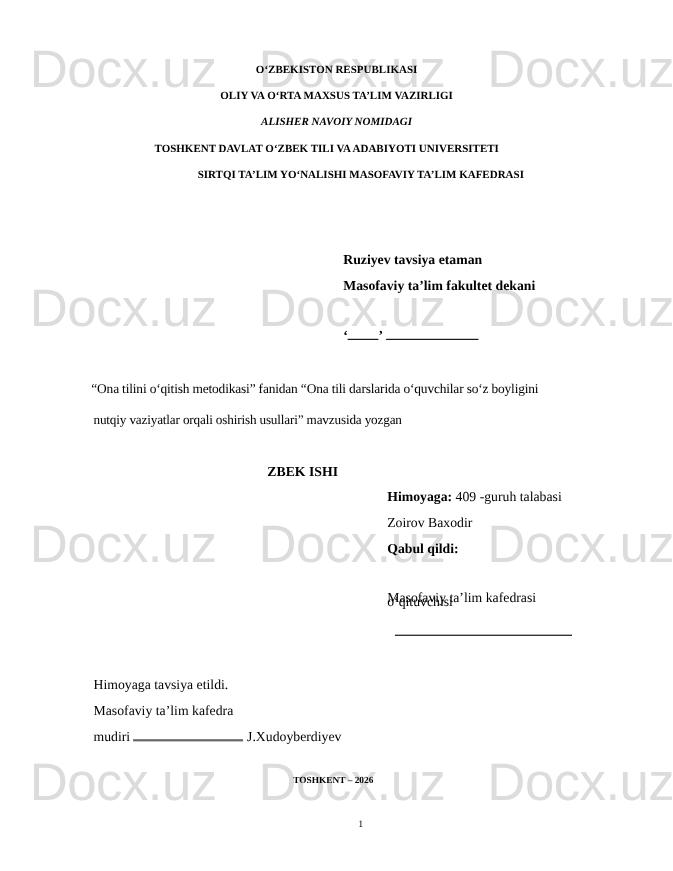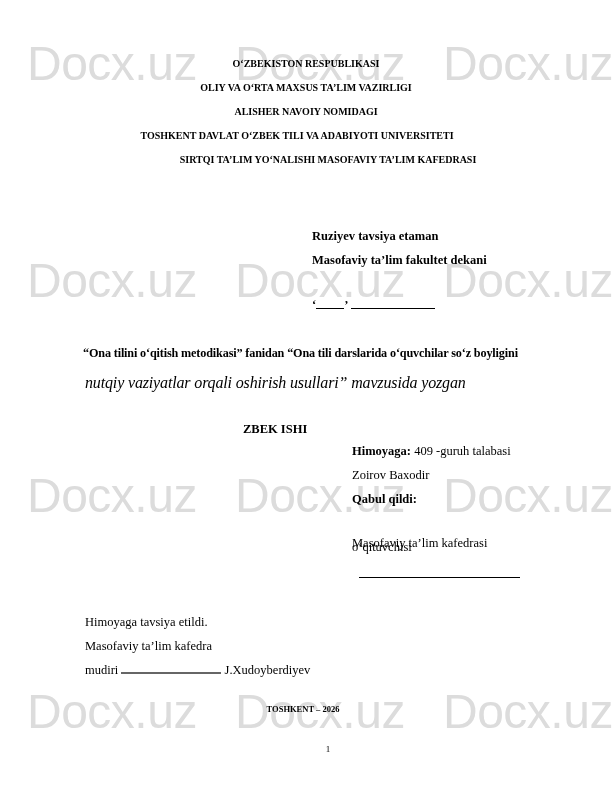--- a/index.html
+++ b/index.html
@@ -35,32 +35,32 @@
   <div class="wm" style="left:27px;top:472px;">Docx.uz</div>
   <div class="wm" style="left:235px;top:472px;">Docx.uz</div>
   <div class="wm" style="left:443px;top:472px;">Docx.uz</div>
 
   <div class="wm" style="left:27px;top:688px;">Docx.uz</div>
   <div class="wm" style="left:235px;top:688px;">Docx.uz</div>
   <div class="wm" style="left:443px;top:688px;">Docx.uz</div>
 
   <div class="t hdr" style="top:58px;">O‘ZBEKISTON RESPUBLIKASI</div>
   <div class="t hdr" style="top:82px;">OLIY VA O‘RTA MAXSUS TA’LIM VAZIRLIGI</div>
-  <div class="t hdr" style="top:106px;">ALISHER NAVOIY NOMIDAGI</div>
+  <div class="t hdr" style="top:106px;font-style:italic;">ALISHER NAVOIY NOMIDAGI</div>
   <div class="t hdr" style="top:130px;left:-9px;">TOSHKENT DAVLAT O‘ZBEK TILI VA ADABIYOTI UNIVERSITETI</div>
   <div class="t hdr" style="top:154px;left:22px;">SIRTQI TA’LIM YO‘NALISHI MASOFAVIY TA’LIM KAFEDRASI</div>
 
   <div class="t bold body-txt" style="left:312px;top:229px;">Ruziyev tavsiya etaman</div>
   <div class="t bold body-txt" style="left:312px;top:253px;">Masofaviy ta’lim fakultet dekani</div>
   <div class="t bold body-txt" style="left:312px;top:298px;">
     <span>‘</span><span class="u" style="width:28px;"></span><span>’</span>&nbsp;<span class="u" style="width:84px;"></span>
   </div>
 
-  <div class="t body-txt" style="left:83px;top:346px;font-size:12.2px;letter-spacing:-0.15px;font-weight:bold;">“Ona tilini o‘qitish metodikasi” fanidan “Ona tili darslarida o‘quvchilar so‘z boyligini</div>
-  <div class="t body-txt" style="left:85px;top:374px;font-size:16px;letter-spacing:-0.15px;font-style:italic;">nutqiy vaziyatlar orqali oshirish usullari” mavzusida yozgan</div>
+  <div class="t body-txt" style="left:83px;top:346px;font-size:12.2px;letter-spacing:-0.15px;">“Ona tilini o‘qitish metodikasi” fanidan “Ona tili darslarida o‘quvchilar so‘z boyligini</div>
+  <div class="t body-txt" style="left:85px;top:374px;font-size:12px;letter-spacing:-0.15px;">nutqiy vaziyatlar orqali oshirish usullari” mavzusida yozgan</div>
 
   <div class="t bold body-txt" style="left:243px;top:422px;">ZBEK ISHI</div>
 
   <div class="t body-txt" style="left:352px;top:444px;">
     <span class="bold">Himoyaga:</span>
     <span>409 -guruh talabasi</span>
   </div>
   <div class="t body-txt" style="left:352px;top:468px;">Zoirov Baxodir</div>
 
   <div class="t bold body-txt" style="left:352px;top:492px;">Qabul qildi:</div>

